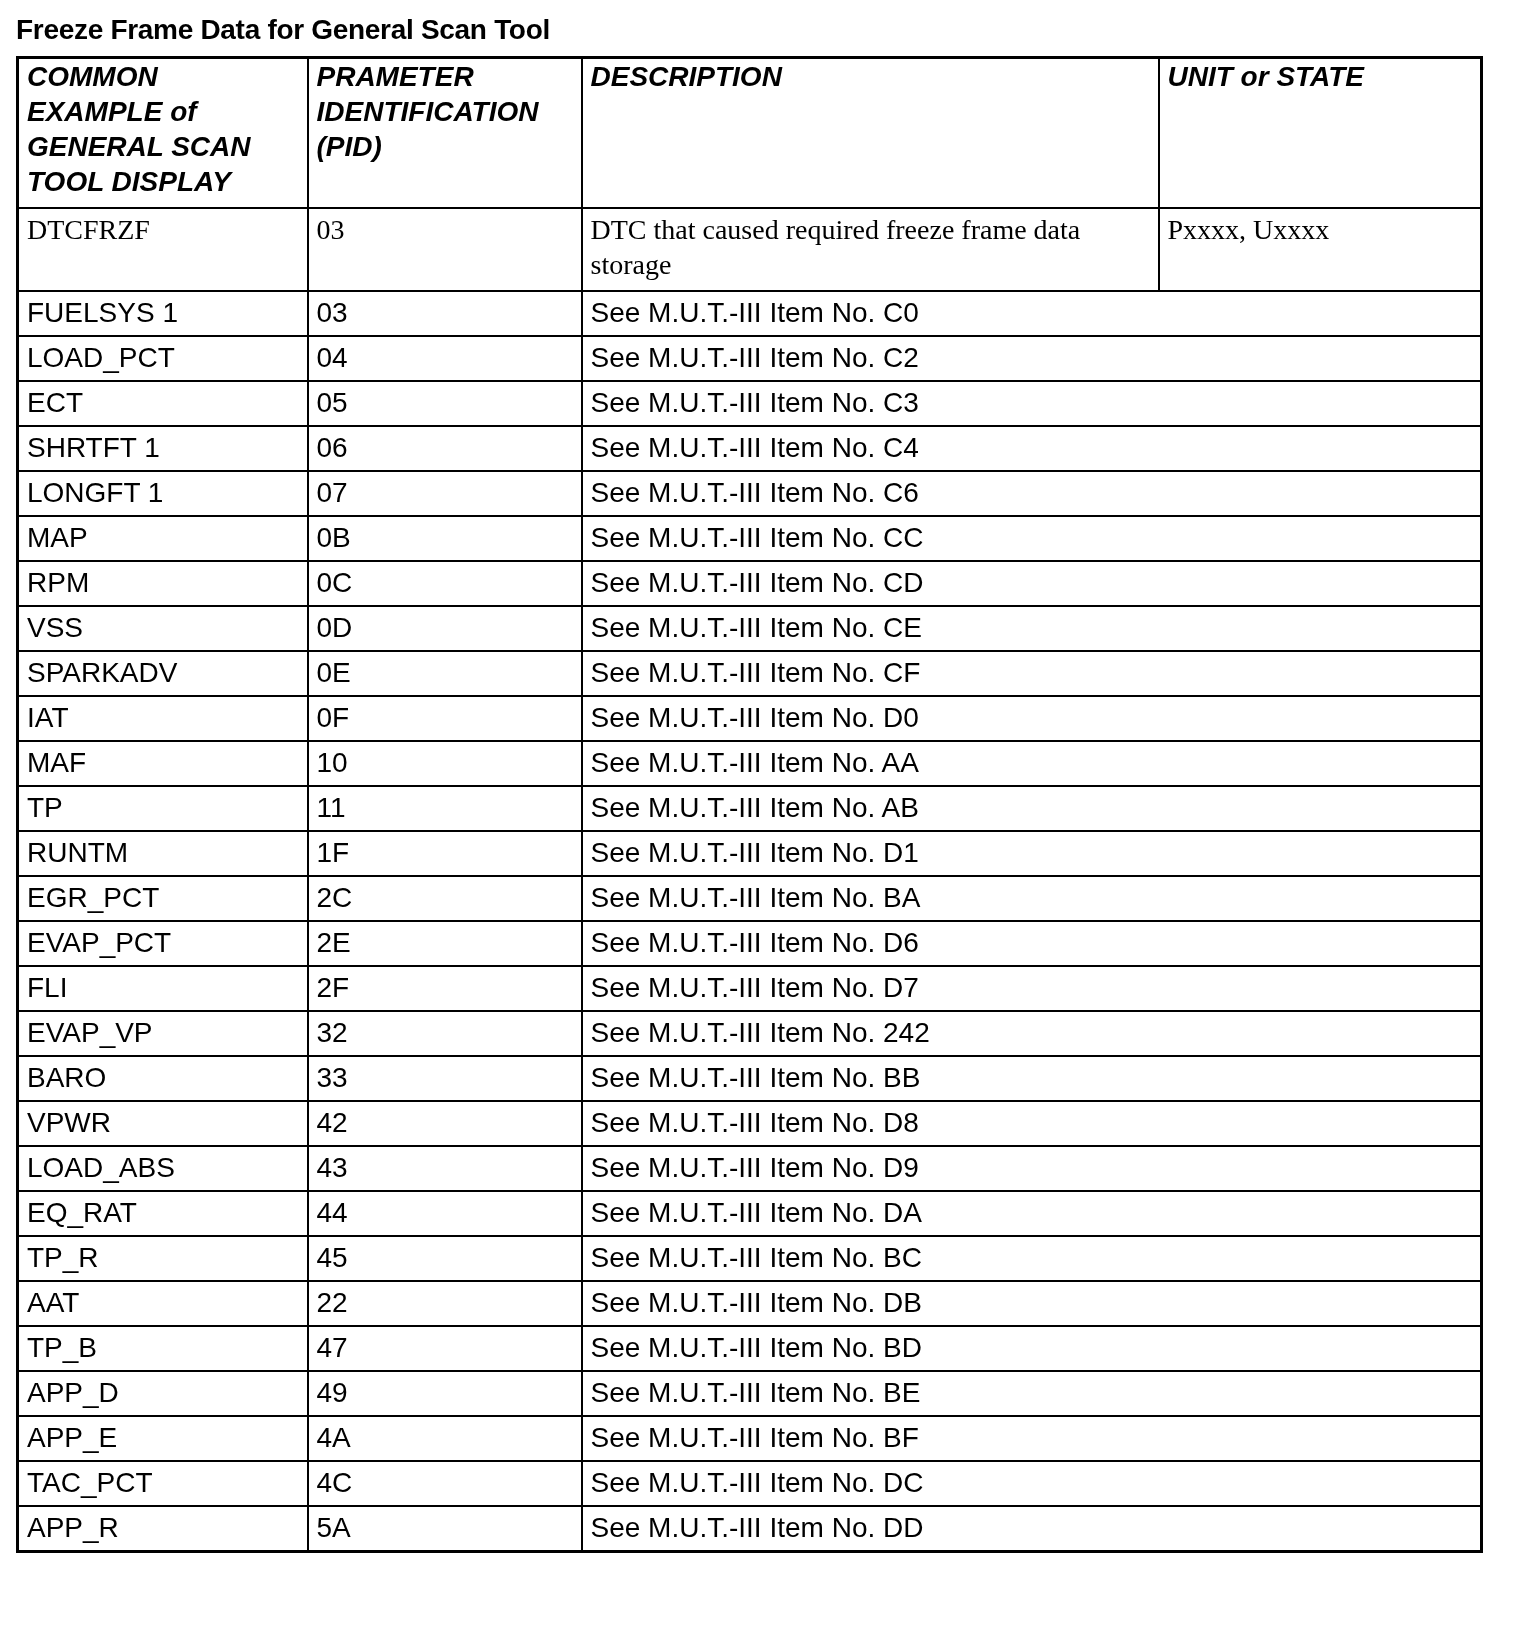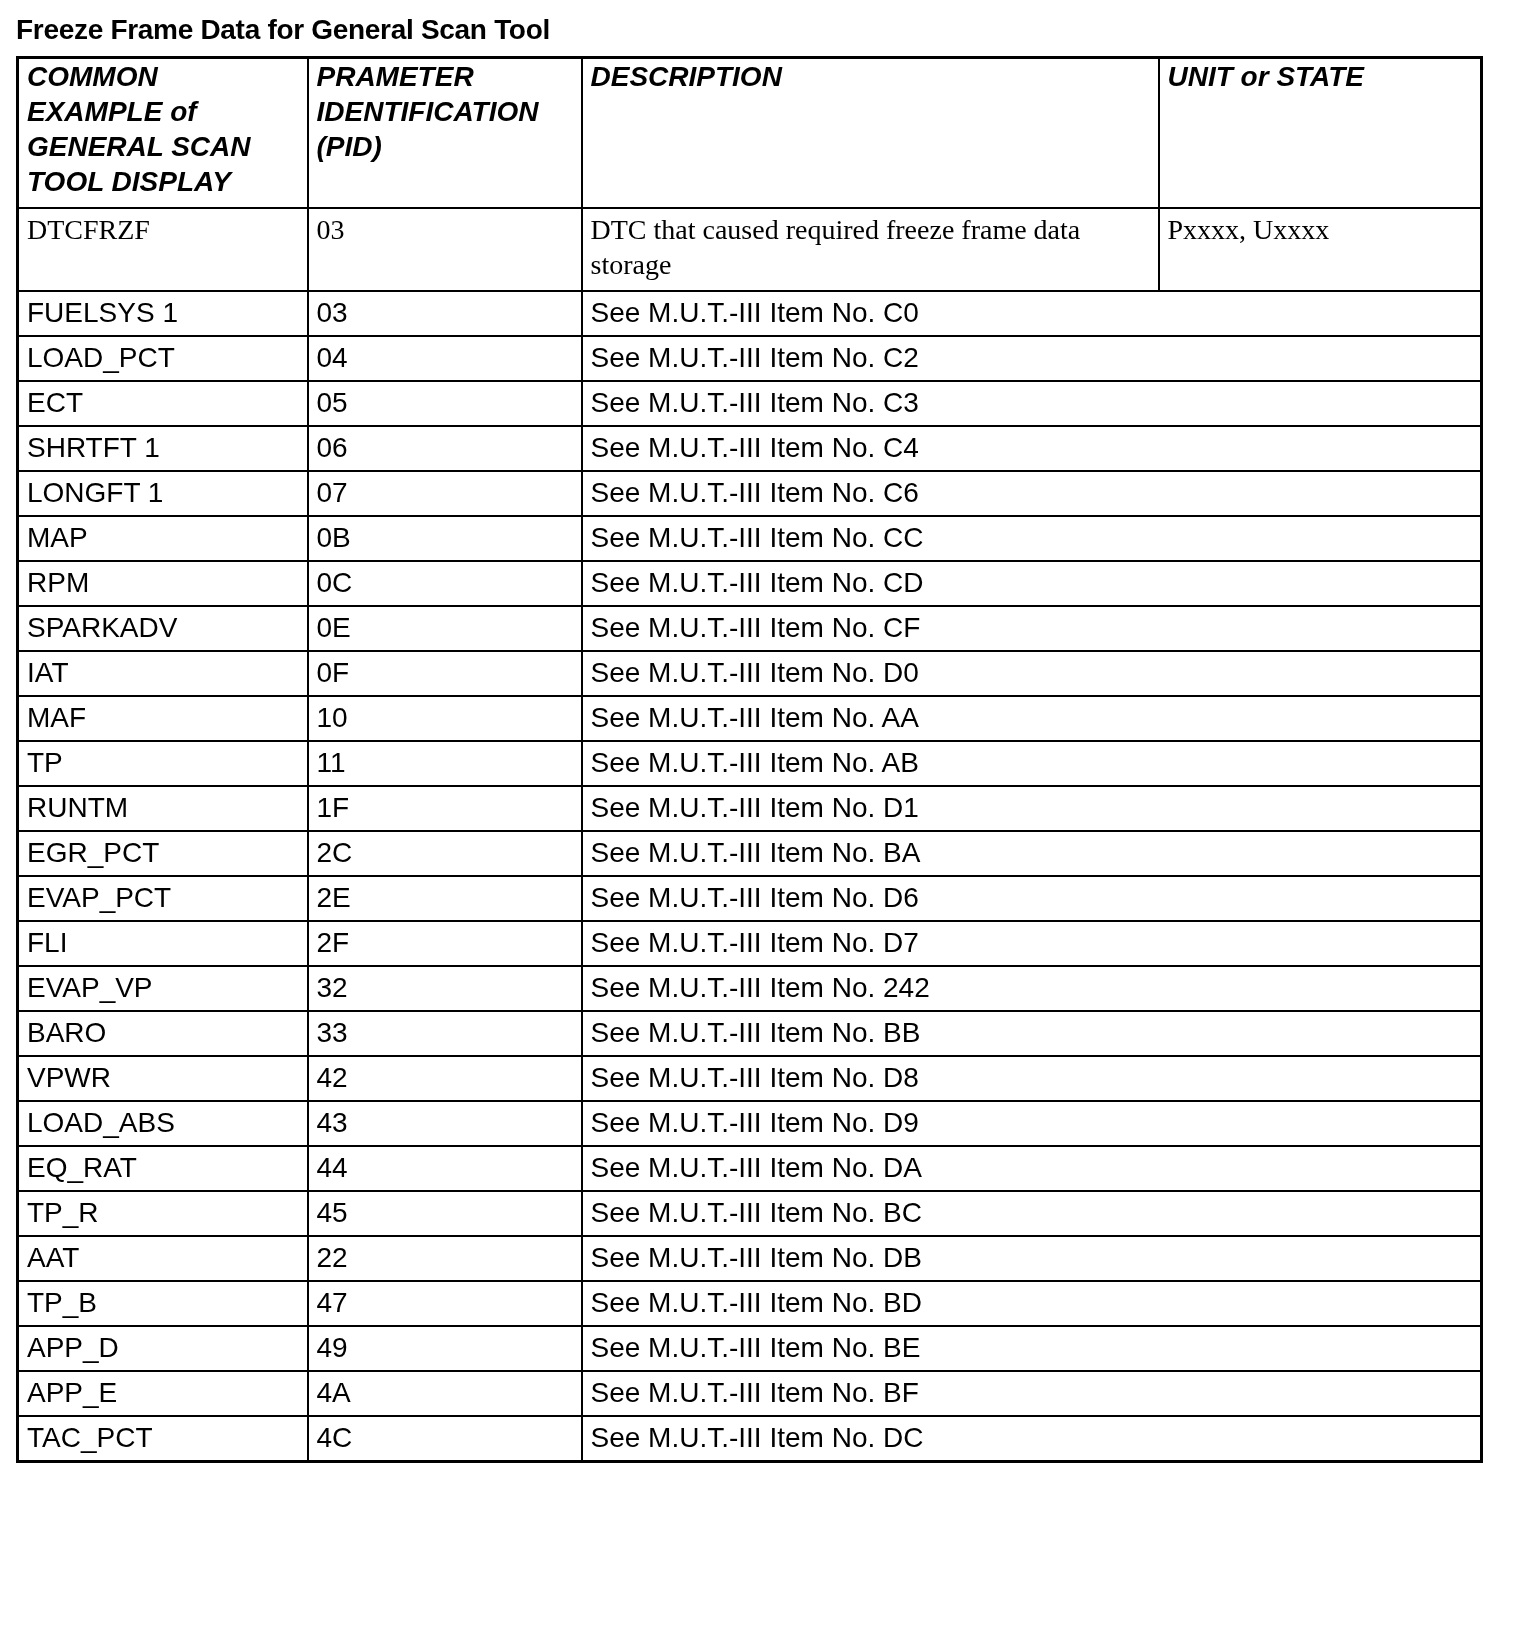--- a/index.html
+++ b/index.html
@@ -96,20 +96,25 @@
         <td>MAP</td>
         <td>0B</td>
         <td colspan="2">See M.U.T.-III Item No. CC</td>
       </tr>
       <tr class="row">
         <td>RPM</td>
         <td>0C</td>
         <td colspan="2">See M.U.T.-III Item No. CD</td>
       </tr>
       <tr class="row">
+        <td>VSS</td>
+        <td>0D</td>
+        <td colspan="2">See M.U.T.-III Item No. CE</td>
+      </tr>
+      <tr class="row">
         <td>SPARKADV</td>
         <td>0E</td>
         <td colspan="2">See M.U.T.-III Item No. CF</td>
       </tr>
       <tr class="row">
         <td>IAT</td>
         <td>0F</td>
         <td colspan="2">See M.U.T.-III Item No. D0</td>
       </tr>
       <tr class="row">
@@ -189,15 +194,20 @@
       </tr>
       <tr class="row">
         <td>APP_E</td>
         <td>4A</td>
         <td colspan="2">See M.U.T.-III Item No. BF</td>
       </tr>
       <tr class="row">
         <td>TAC_PCT</td>
         <td>4C</td>
         <td colspan="2">See M.U.T.-III Item No. DC</td>
+      </tr>
+      <tr class="row">
+        <td>APP_R</td>
+        <td>5A</td>
+        <td colspan="2">See M.U.T.-III Item No. DD</td>
       </tr>
     </tbody>
 </table>
 
 </body></html>

